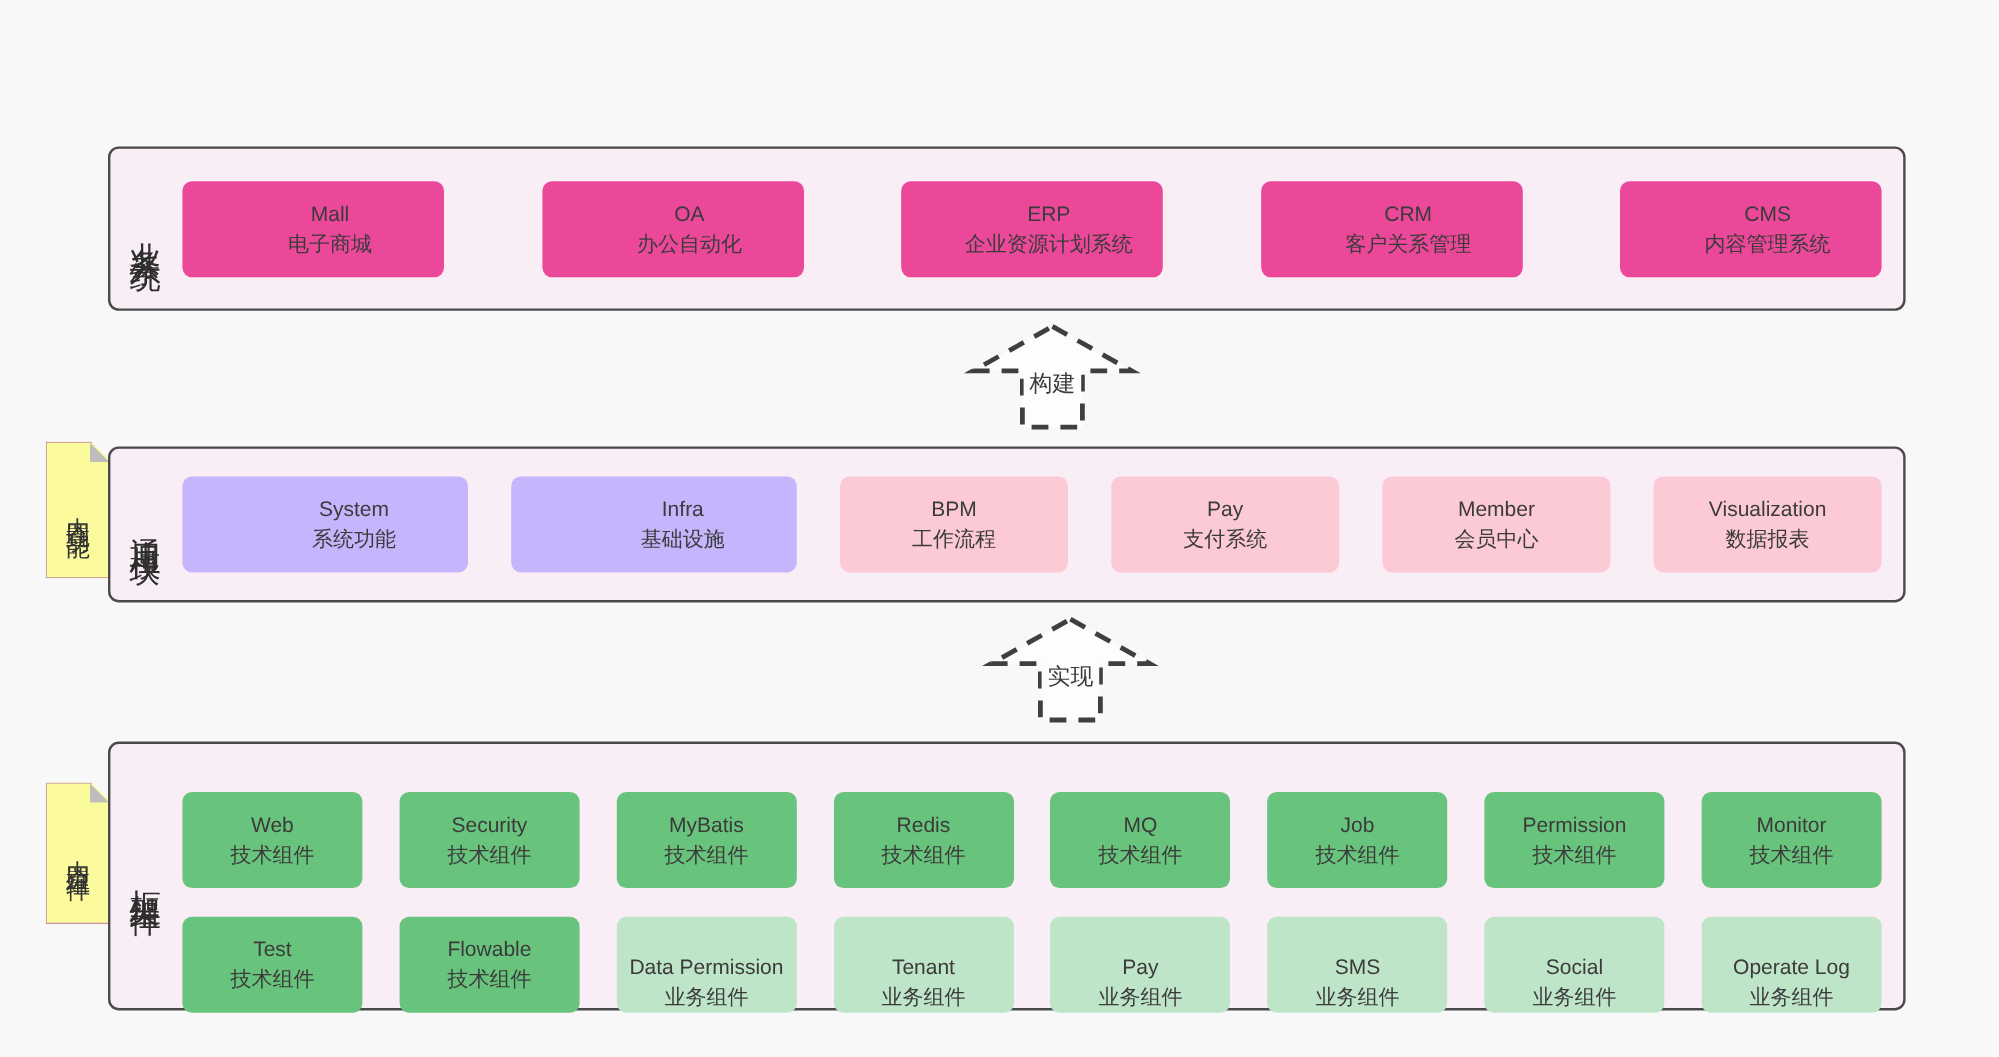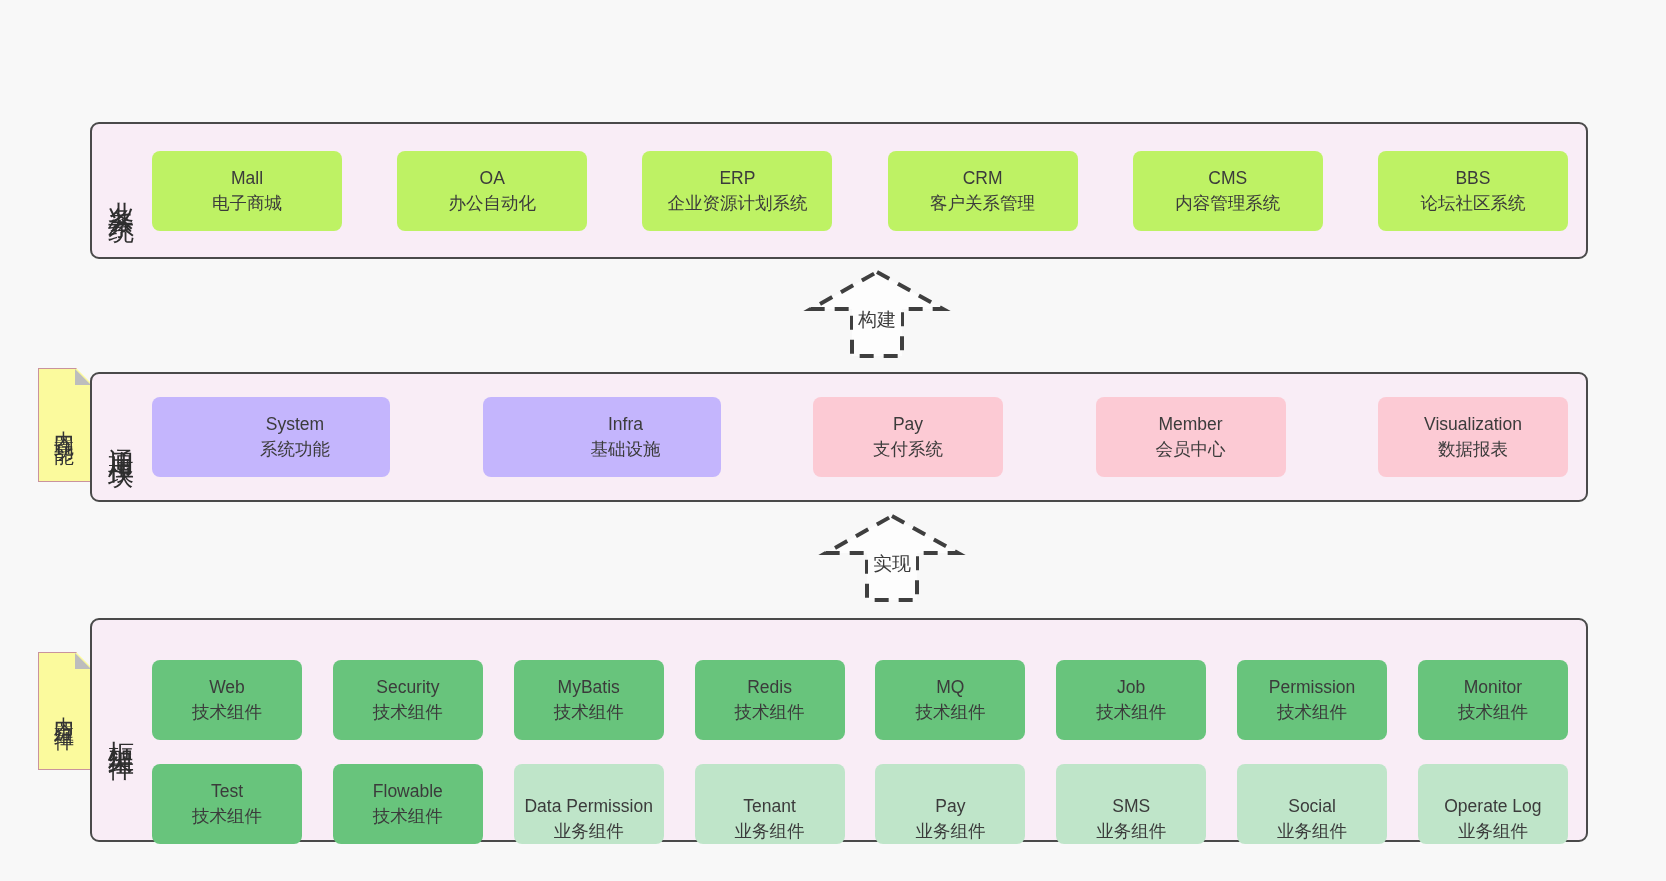--- a/index.html
+++ b/index.html
@@ -57,21 +57,21 @@
     border-radius: 8px;
     display: flex;
     flex-direction: column;
     align-items: center;
     justify-content: center;
     text-align: center;
     font-size: 17.5px;
     line-height: 1.42;
     color: #3b3b3b;
   }
-  .c-blue   { background: #bef264; }
+  .c-blue   { background: #ec4899; padding-left: 28px; }
   .c-red    { background: #c4b5fd; padding-left: 48px; }
   .c-pink   { background: #fccad4; }
   .c-green  { background: #68c47c; }
   .c-lgreen { background: #bfe5c9; justify-content: flex-end; }
   .boxes-col {
     flex: 1;
     display: flex;
     flex-direction: column;
     justify-content: center;
     gap: 24px;
@@ -140,24 +140,20 @@
       <div>企业资源计划系统</div>
     </div>
     <div class="box c-blue">
       <div>CRM</div>
       <div>客户关系管理</div>
     </div>
     <div class="box c-blue">
       <div>CMS</div>
       <div>内容管理系统</div>
     </div>
-    <div class="box c-blue">
-      <div>BBS</div>
-      <div>论坛社区系统</div>
-    </div>
   </div>
 </div>
 
 <svg class="arrow" id="arrow1" width="150" height="92" viewBox="0 0 150 92">
   <polygon points="75,4 141,41 100,41 100,88 50,88 50,41 9,41" fill="#fdfdfd" stroke="#3f3f3f" stroke-width="4" stroke-dasharray="14 10"></polygon>
   <rect x="51" y="38" width="48" height="27" fill="#fdfdfd"></rect>
   <text x="75" y="58" text-anchor="middle" font-size="19" fill="#3c3c3c">构建</text>
 </svg>
 
 <div class="note" id="note2">
@@ -172,20 +168,24 @@
   <div class="boxes">
     <div class="box c-red">
       <div>System</div>
       <div>系统功能</div>
     </div>
     <div class="box c-red">
       <div>Infra</div>
       <div>基础设施</div>
     </div>
     <div class="box c-pink">
+      <div>BPM</div>
+      <div>工作流程</div>
+    </div>
+    <div class="box c-pink">
       <div>Pay</div>
       <div>支付系统</div>
     </div>
     <div class="box c-pink">
       <div>Member</div>
       <div>会员中心</div>
     </div>
     <div class="box c-pink">
       <div>Visualization</div>
       <div>数据报表</div>

